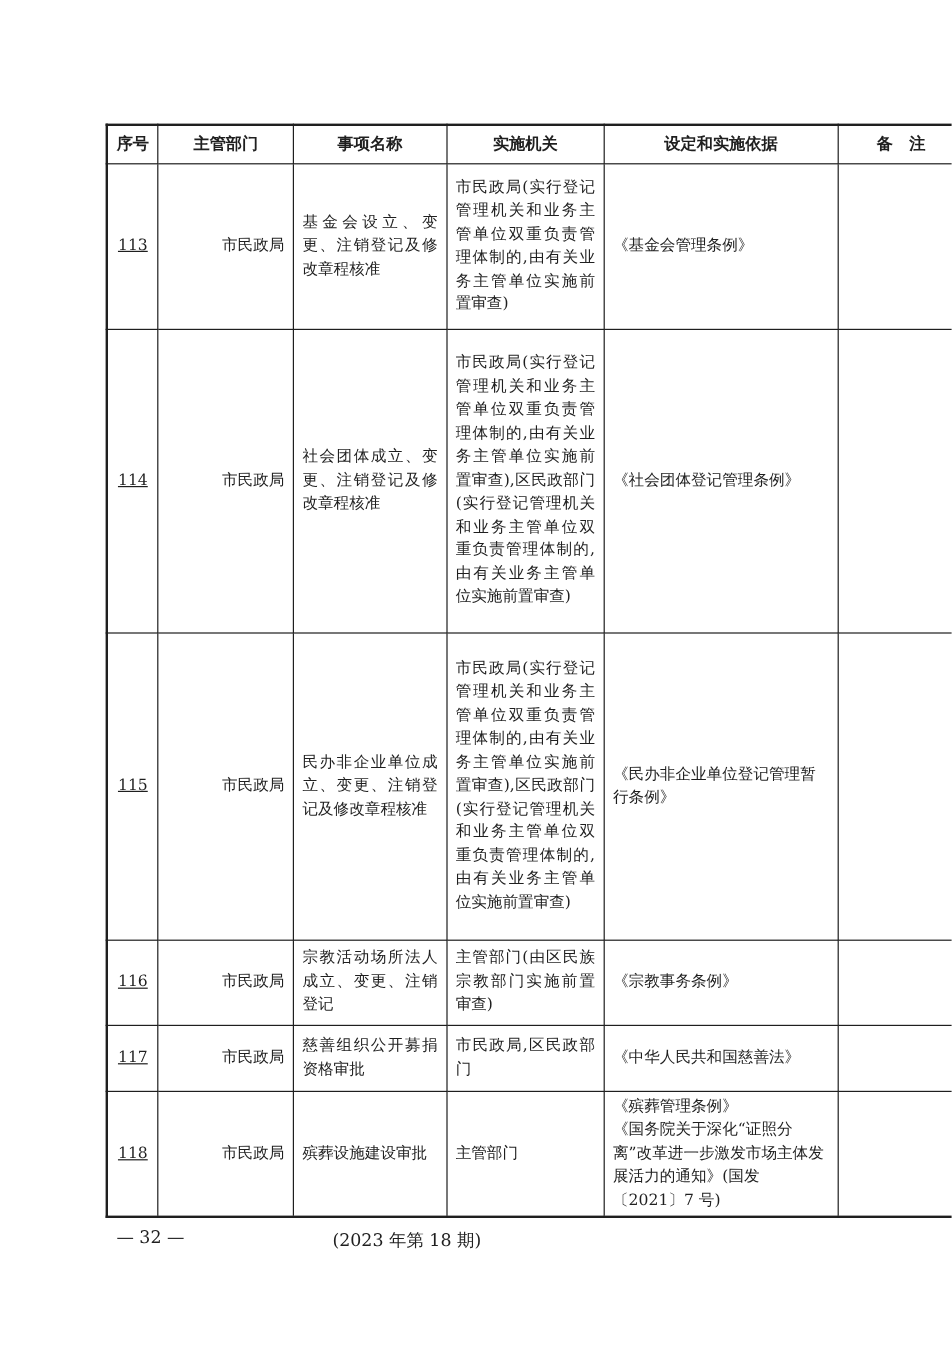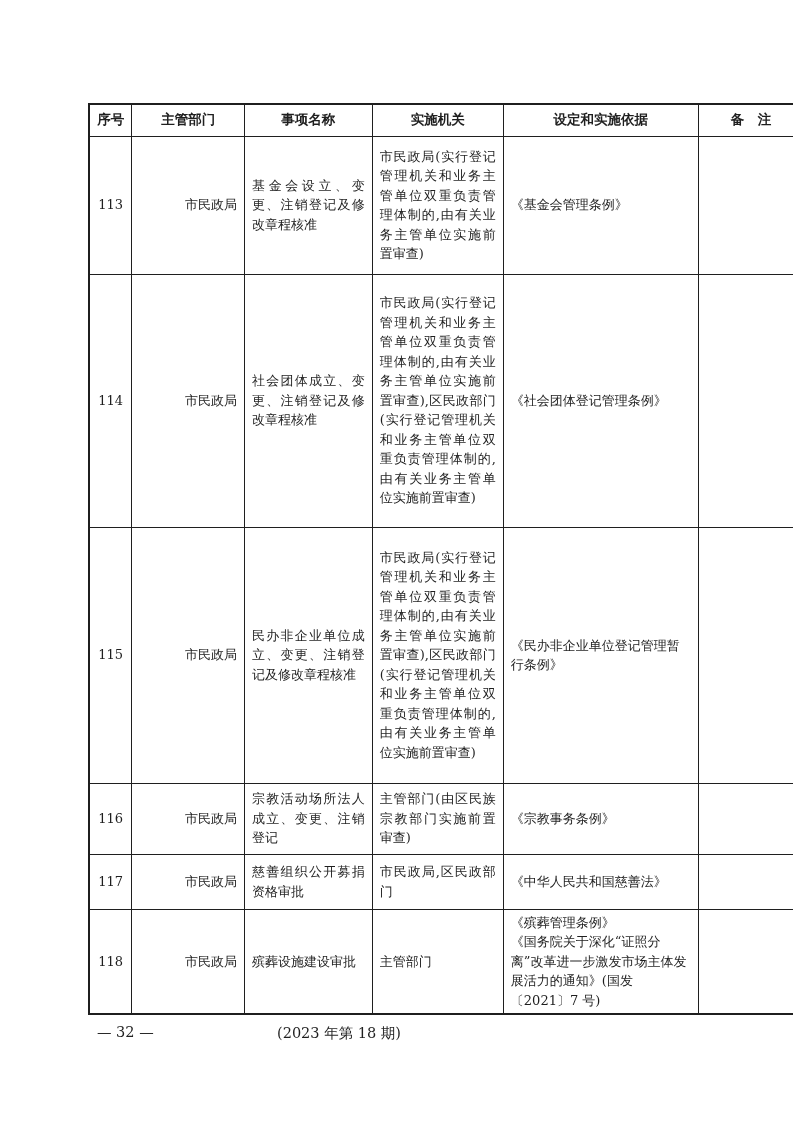--- a/index.html
+++ b/index.html
@@ -32,21 +32,21 @@
     text-align: center;
     vertical-align: middle;
     padding: 2px;
   }
   .approval-table td {
     font-size: 13px;
     line-height: 19.5px;
     vertical-align: middle;
     padding: 3px 7px;
   }
-  td.c-no   { text-align: center; padding: 3px 2px; }
+  td.c-no   { text-align: center; padding: 3px 2px; text-decoration: underline; }
   td.c-dept { text-align: right; }
   td.c-item, td.c-agency {
     text-align: justify;
     text-justify: inter-character;
   }
   td.c-basis {
     text-align: left;
     white-space: pre-line;
   }
   td.c-note { text-align: center; }

